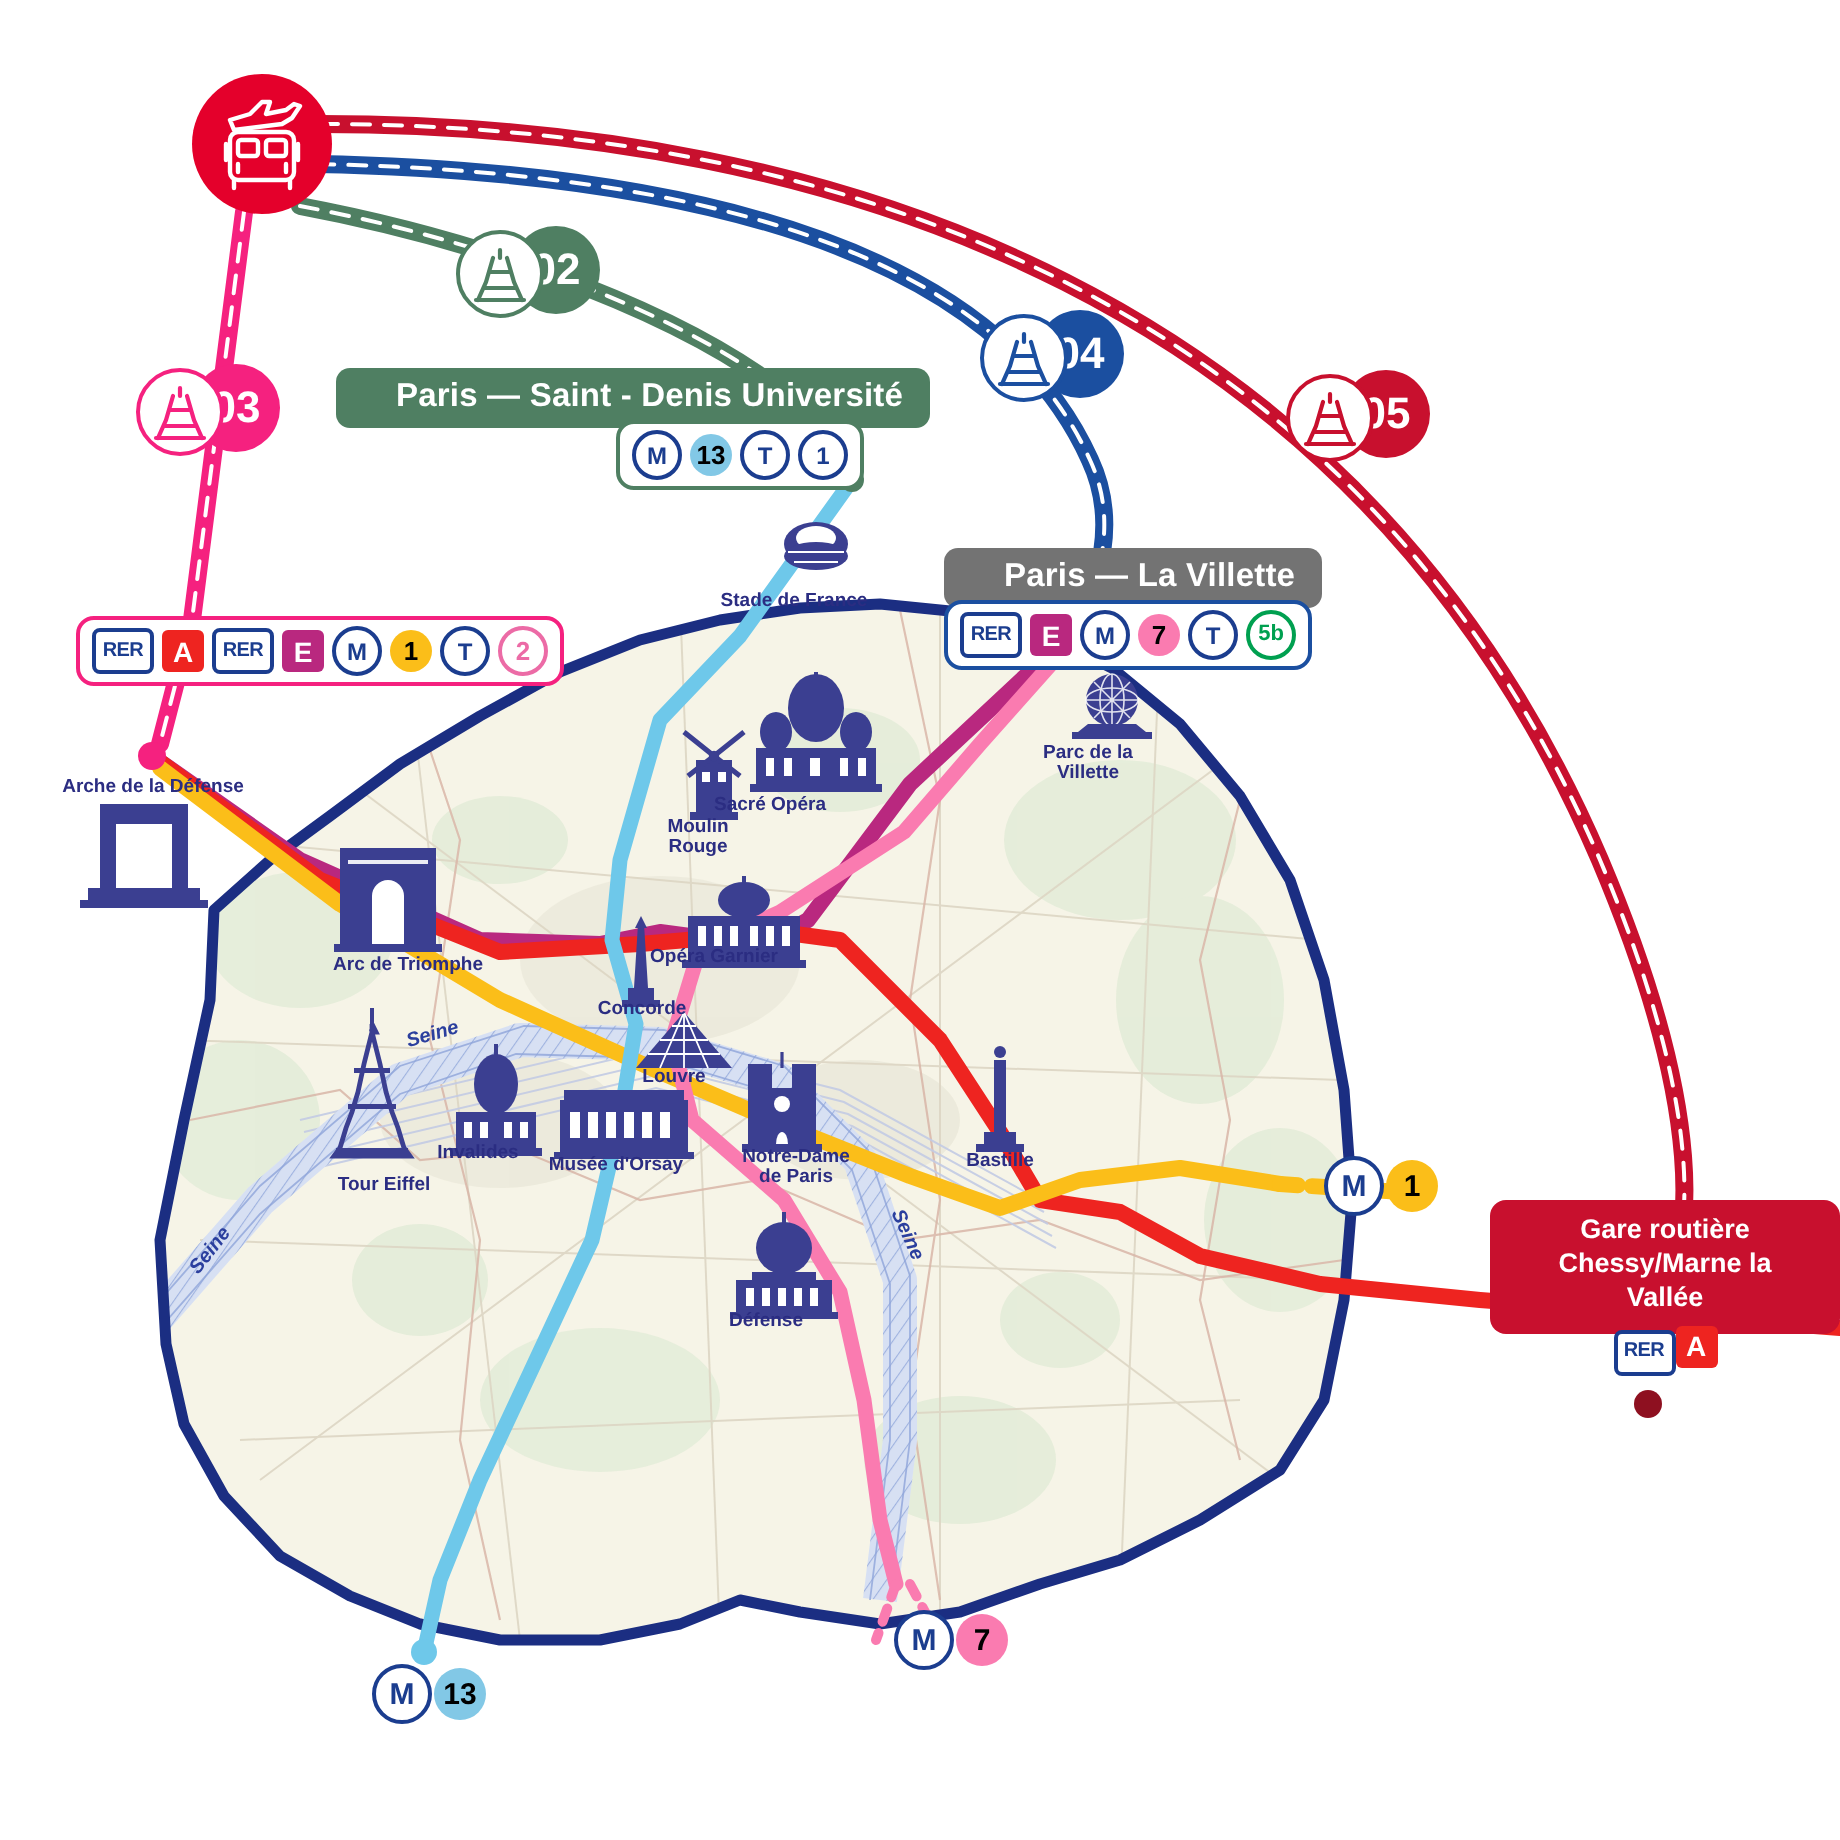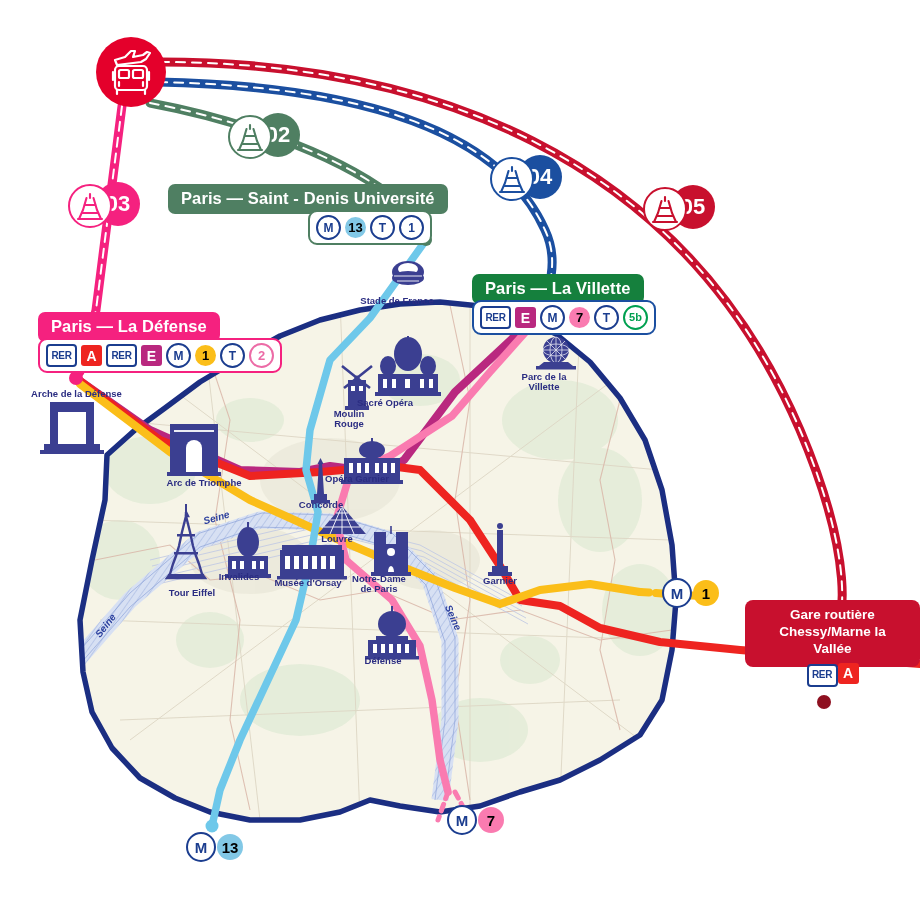--- a/index.html
+++ b/index.html
@@ -4,21 +4,21 @@
 <style>
   html,body{margin:0;padding:0;background:#fff;}
   body{width:920px;height:920px;font-family:"Liberation Sans",sans-serif;overflow:hidden;}
   #stage{position:relative;width:920px;height:920px;background:#ffffff;}
   svg{display:block;}
   .abs{position:absolute;}
 
   
   .plaque{position:absolute;z-index:40;}
   .plaque .bar{
-    display:inline-block;border-radius:7px;padding:5px 13px 6px 13px;
+    display:inline-block;border-radius:7px;padding:5px 13px 6px 30px;
     color:#fff;font-weight:bold;font-size:16.5px;letter-spacing:.1px;white-space:nowrap;
   }
   .plaque .badges{
     display:inline-flex;align-items:center;gap:4px;background:#fff;
     border-radius:9px;padding:3px 6px;border:2.5px solid #000;
   }
   .badges-wrap{display:flex;}
 
   
   .bd{display:inline-flex;align-items:center;justify-content:center;
@@ -426,35 +426,34 @@
       <div class="badges" id="badges-sd" style="border-color:#4f7f62">
           <div class="bd cirO">M</div>
           <div class="bd cir" style="background: rgb(130, 200, 230); color: rgb(0, 0, 0);">13</div>
           <div class="bd cirO">T</div>
           <div class="bd cirO">1</div>
         </div>
     </div>
   </div>
 
   <div class="plaque" style="left:472px;top:274px">
-    <div class="bar" style="background:#15803d">Paris — La Villette</div>
+    <div class="bar" style="background:#737373">Paris — La Villette</div>
     <div class="badges-wrap" style="margin-top:-4px">
       <div class="badges" id="badges-lv" style="border-color:#1b4fa0">
           <div class="bd rer">RER</div>
           <div class="bd sq" style="background: rgb(185, 40, 127); color: rgb(255, 255, 255);">E</div>
           <div class="bd cirO">M</div>
           <div class="bd cir" style="background: rgb(250, 123, 176); color: rgb(0, 0, 0);">7</div>
           <div class="bd cirO">T</div>
           <div class="bd cirG">5b</div>
         </div>
     </div>
   </div>
 
   <div class="plaque" style="left:38px;top:312px">
-    <div class="bar" style="background:#f5217f">Paris — La Défense</div>
     <div class="badges-wrap" style="margin-top:-4px">
       <div class="badges" id="badges-ld" style="border-color:#f5217f">
           <div class="bd rer">RER</div>
           <div class="bd sq" style="background: rgb(238, 36, 32); color: rgb(255, 255, 255);">A</div>
           <div class="bd rer">RER</div>
           <div class="bd sq" style="background: rgb(185, 40, 127); color: rgb(255, 255, 255);">E</div>
           <div class="bd cirO">M</div>
           <div class="bd cir" style="background: rgb(251, 190, 25); color: rgb(0, 0, 0);">1</div>
           <div class="bd cirO">T</div>
           <div class="bd cir" style="background: rgb(255, 255, 255); border: 2px solid rgb(236, 107, 166); color: rgb(236, 107, 166);">2</div>
@@ -490,24 +489,24 @@
 Villette</div>
   <div class="lm" style="left:340px;top:398px;width:90px">Sacré Opéra</div>
   <div class="lm" style="left:322px;top:409px;width:54px">Moulin
 Rouge</div>
   <div class="lm" style="left:312px;top:474px;width:90px">Opéra Garnier</div>
   <div class="lm" style="left:149px;top:478px;width:110px">Arc de Triomphe</div>
   <div class="lm" style="left:14px;top:389px;width:125px">Arche de la Défense</div>
   <div class="lm" style="left:288px;top:500px;width:66px">Concorde</div>
   <div class="lm" style="left:312px;top:534px;width:50px">Louvre</div>
   <div class="lm" style="left:262px;top:578px;width:92px">Musée d'Orsay</div>
-  <div class="lm" style="left:341px;top:574px;width:76px">Notre-Dame
+  <div class="lm" style="left:360px;top:574px;width:76px">Notre-Dame
 de Paris</div>
   <div class="lm" style="left:208px;top:572px;width:62px">Invalides</div>
   <div class="lm" style="left:156px;top:588px;width:72px">Tour Eiffel</div>
-  <div class="lm" style="left:472px;top:576px;width:56px">Garnier</div>
+  <div class="lm" style="left:472px;top:576px;width:56px">Bastille</div>
   <div class="lm" style="left:352px;top:656px;width:62px">Défense</div>
 
   <div class="seineLbl" style="left:203px;top:512px;transform:rotate(-16deg)">Seine</div>
   <div class="seineLbl" style="left:92px;top:620px;transform:rotate(-52deg)">Seine</div>
   <div class="seineLbl" style="left:440px;top:612px;transform:rotate(66deg)">Seine</div>
 
 </div>
 
 </body></html>

